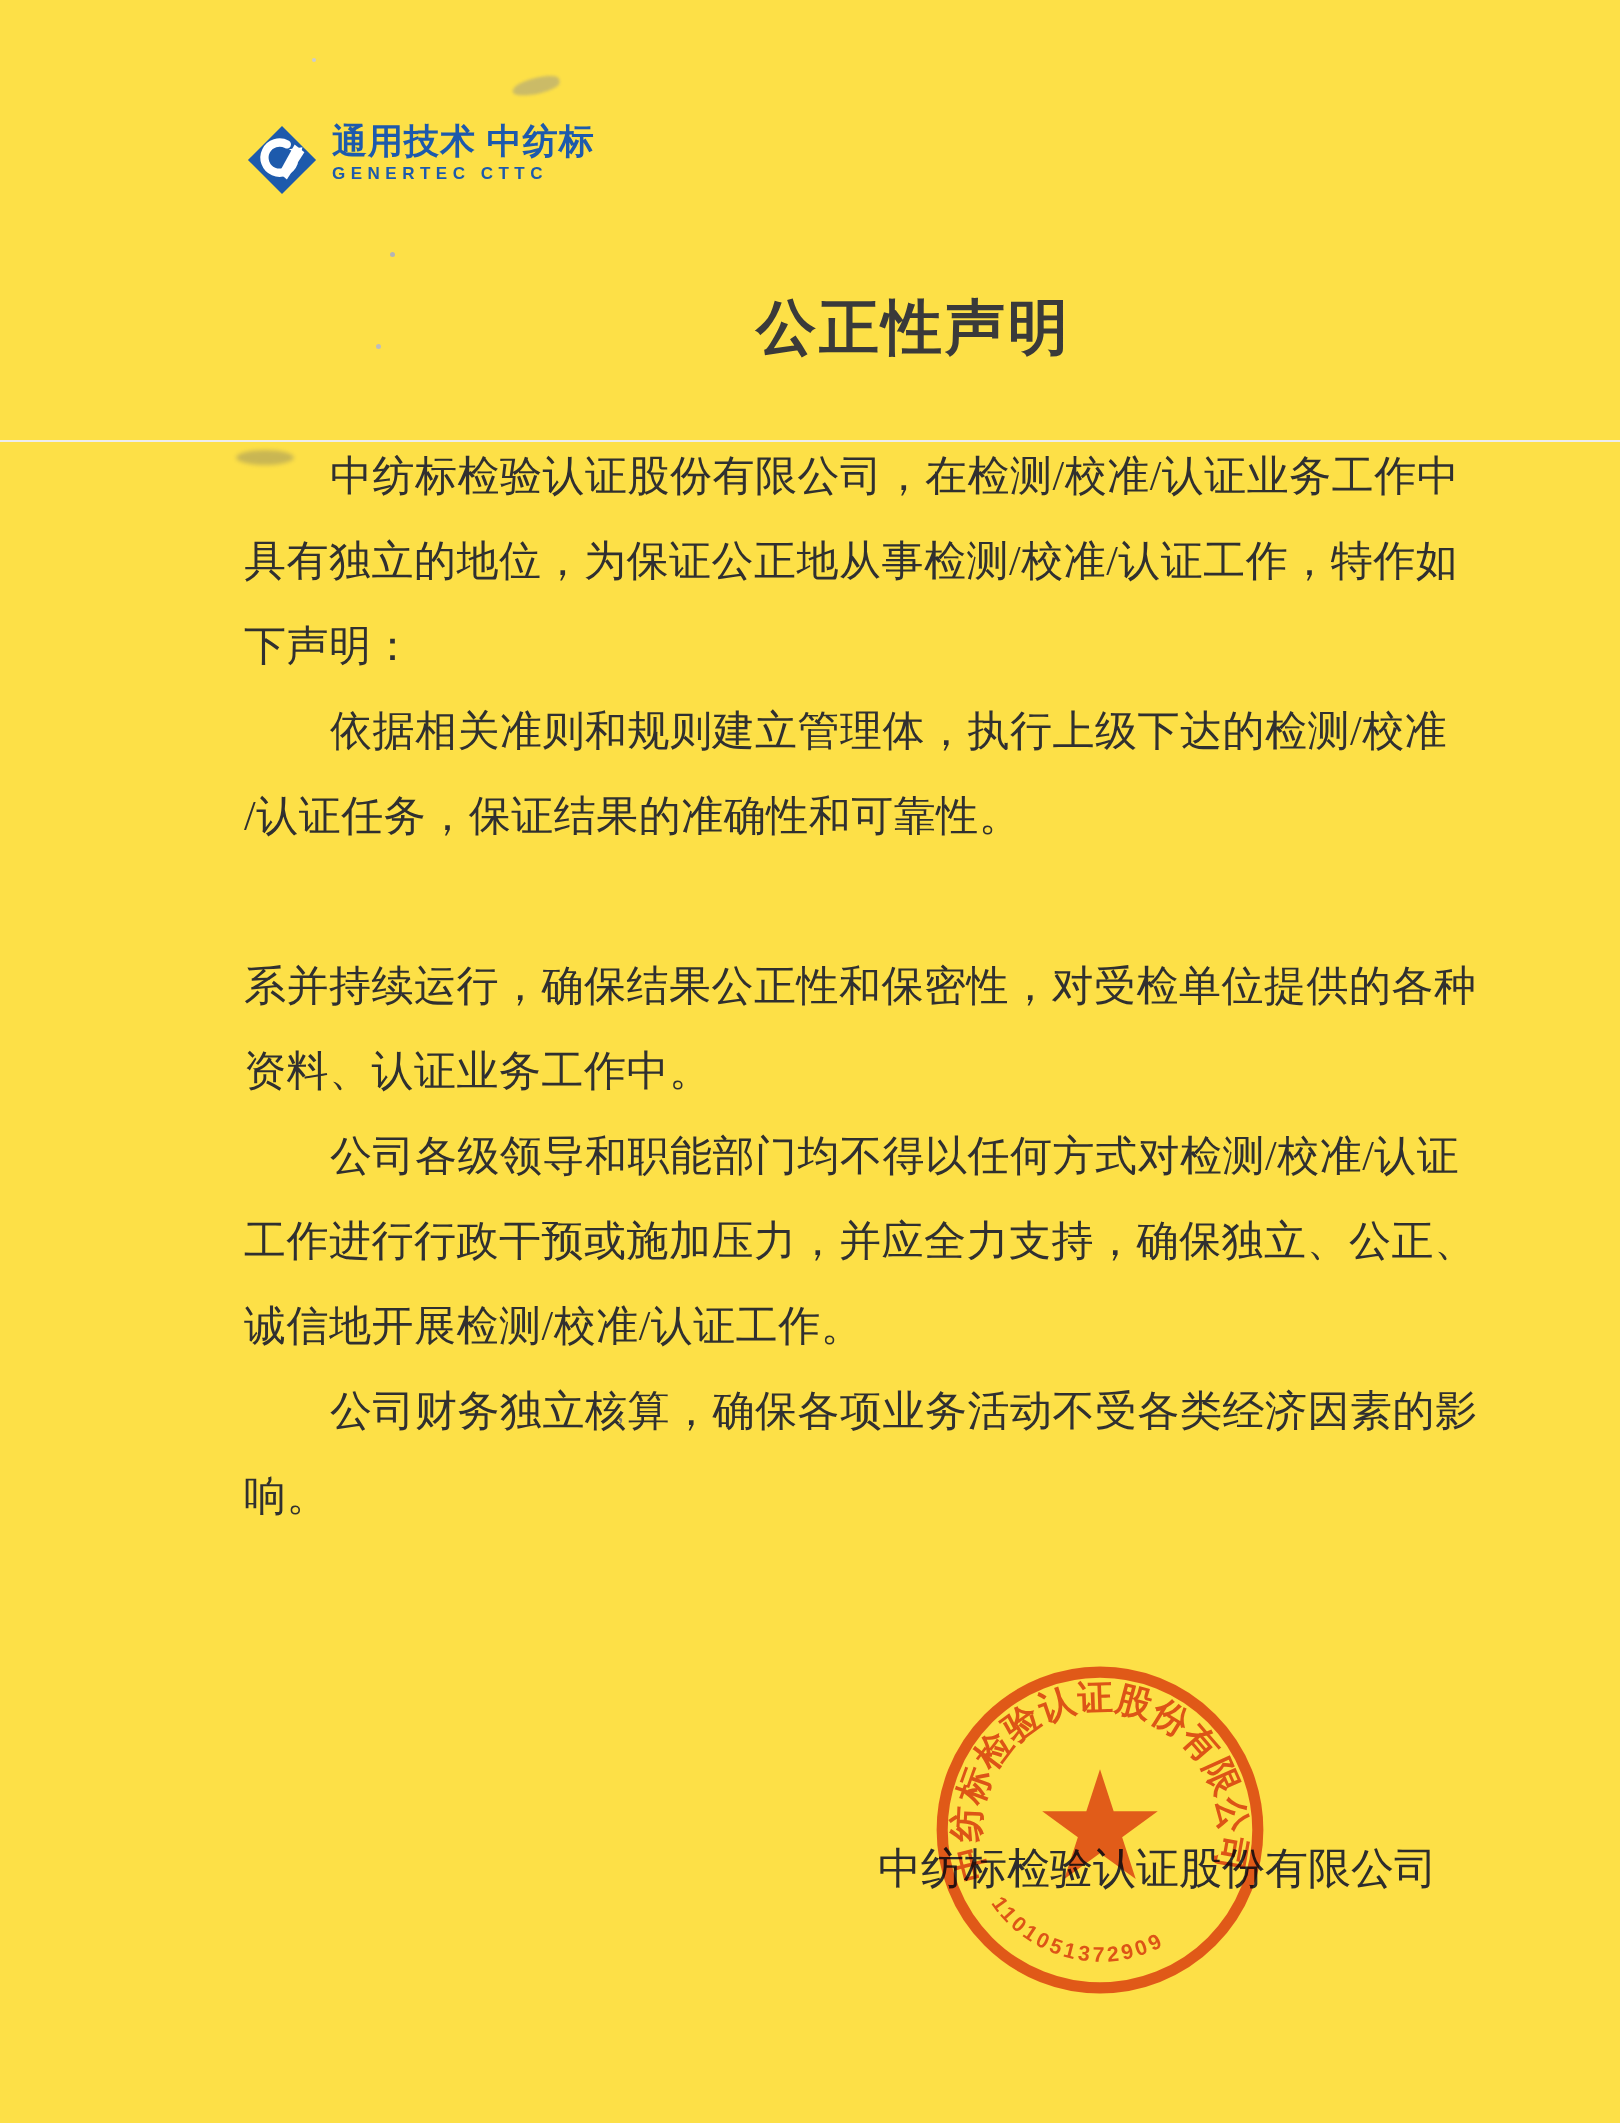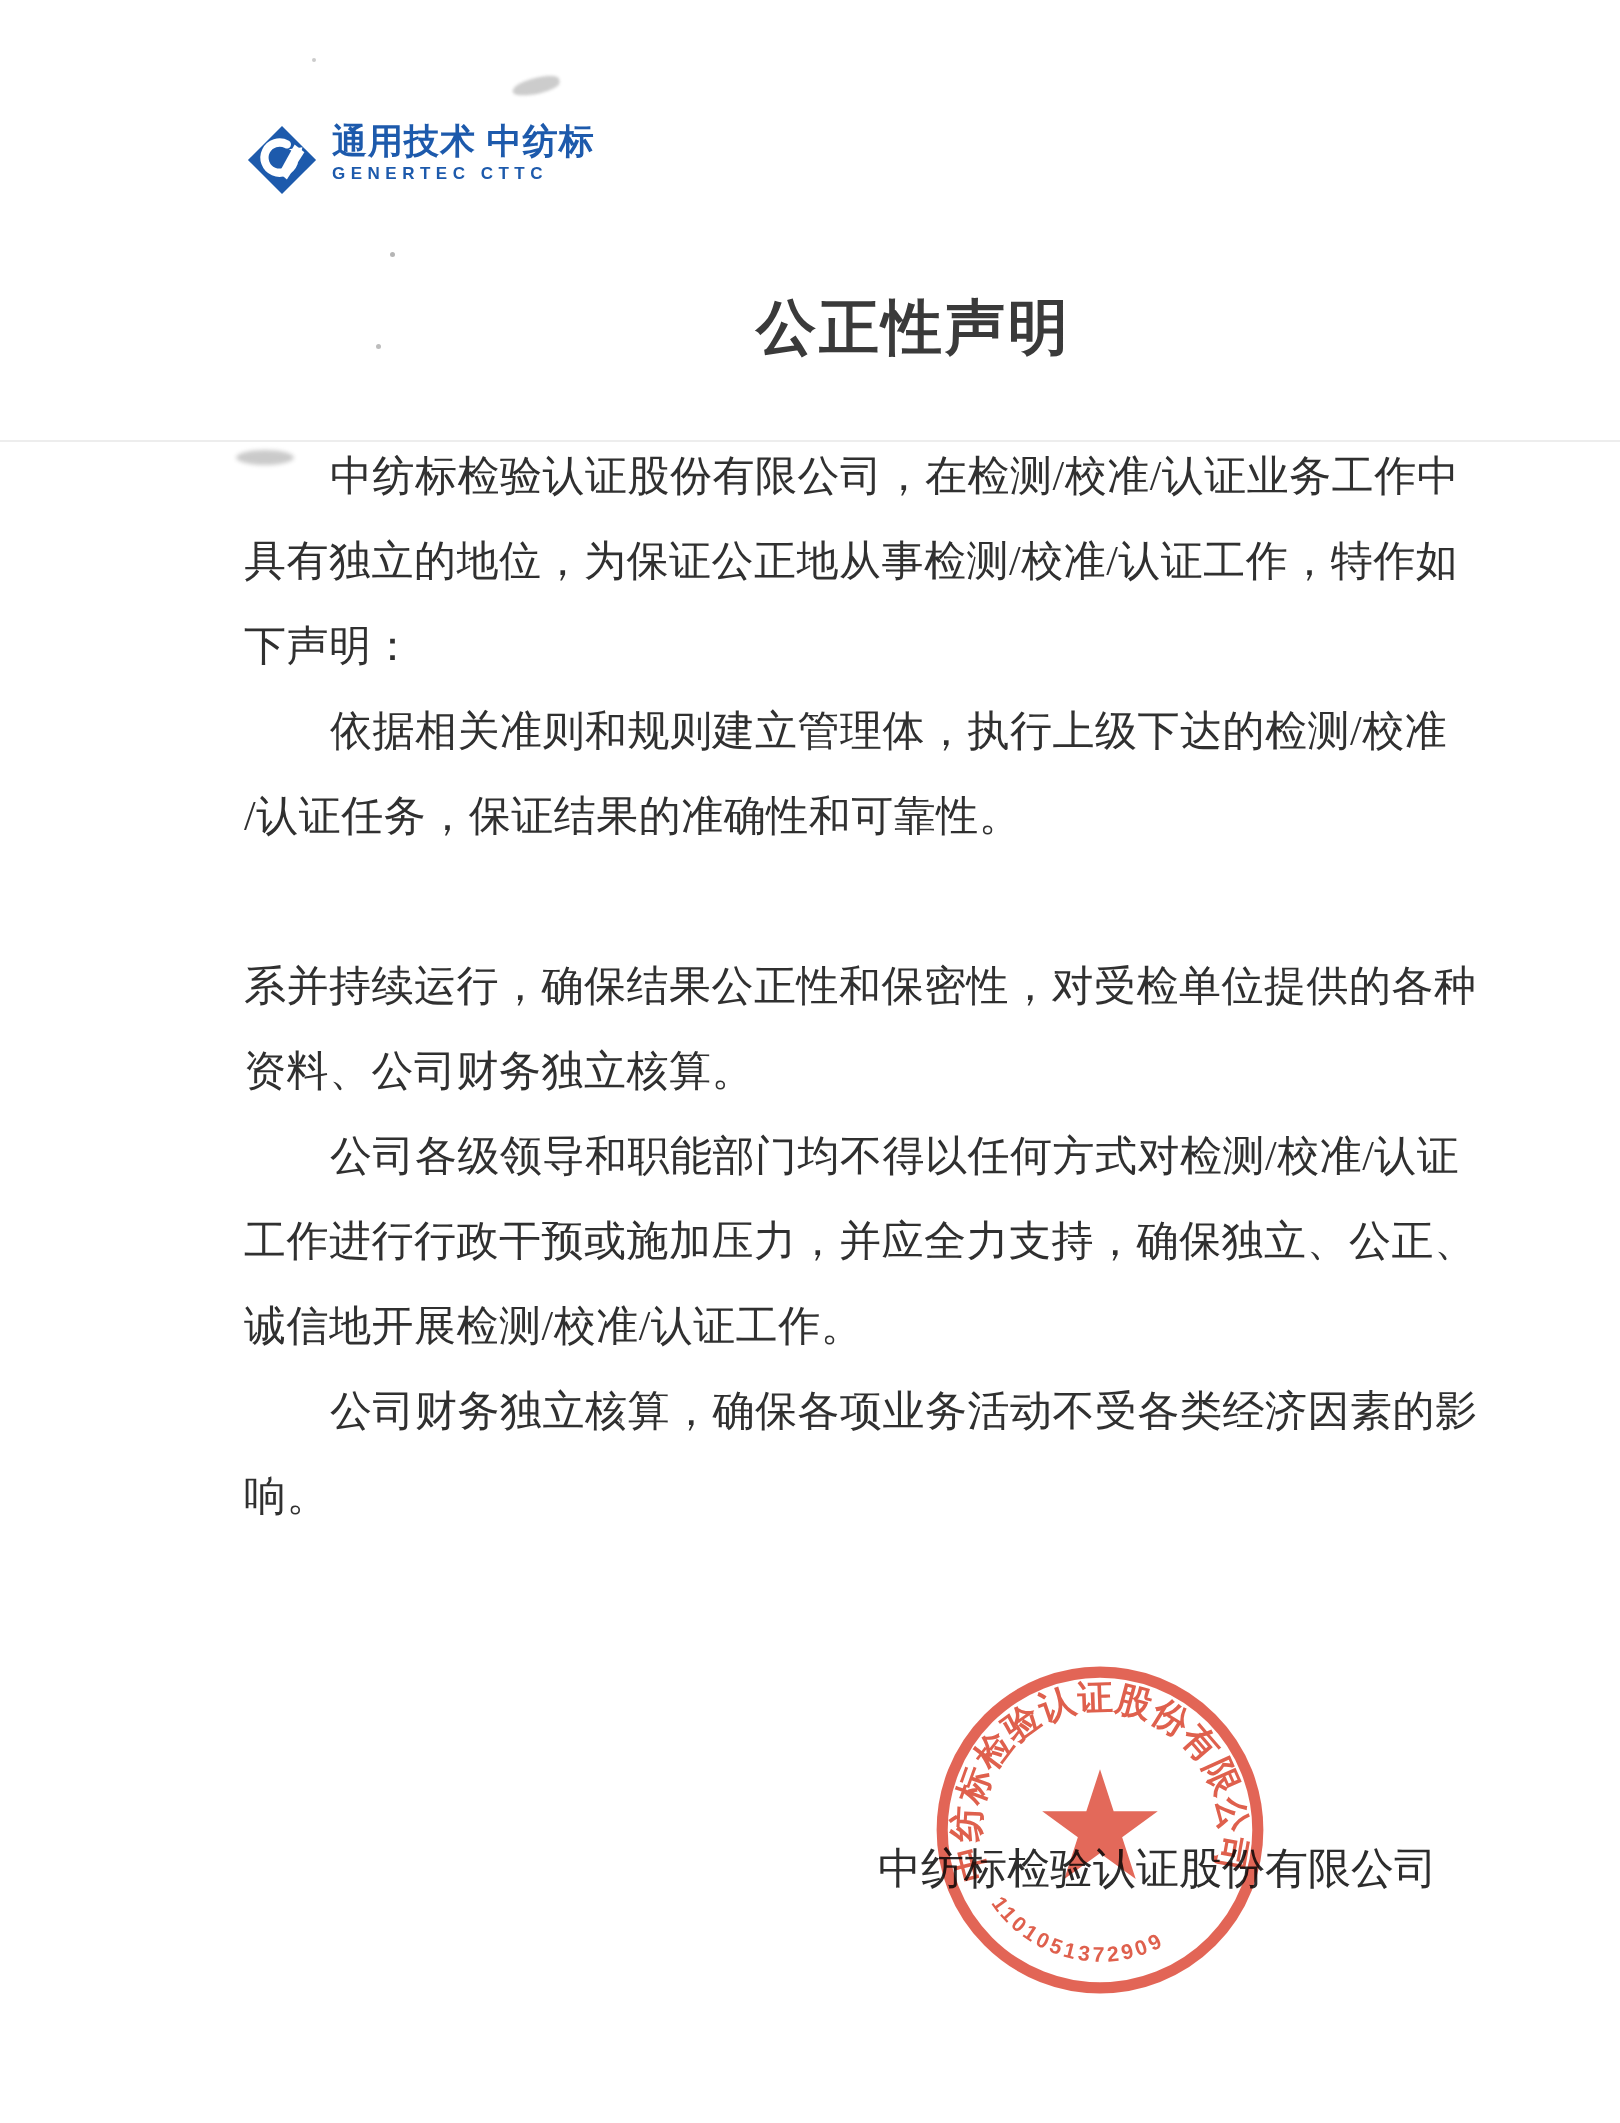--- a/index.html
+++ b/index.html
@@ -1,18 +1,18 @@
 <!DOCTYPE html>
 <html><head>
 <meta charset="utf-8">
 <style>
   html,body{margin:0;padding:0;background:#e9e9e9;}
   .page{
     position:relative;width:1620px;height:2123px;margin:0 auto;
-    background:#ffffff;overflow:hidden;
+    background:#fde047;overflow:hidden;
     font-family:"Liberation Serif","DejaVu Serif",serif;
     color:#2f2f2f;
   }
   
   .logo{position:absolute;left:246px;top:122px;display:flex;align-items:flex-start;}
   .logo-icon{width:72px;height:72px;margin-top:2px;}
   .logo-text{margin-left:14px;font-family:"Liberation Sans","DejaVu Sans",sans-serif;}
   .logo-cjk{font-size:35px;font-weight:700;color:#1d5aac;letter-spacing:1px;white-space:nowrap;line-height:1.1;}
   .logo-en{font-size:17px;font-weight:700;color:#1d5aac;letter-spacing:5.5px;margin-top:3px;white-space:nowrap;}
   
@@ -69,21 +69,21 @@
   </div>
 
   <div class="title">公正性声明</div>
 
   <div class="line indent" style="top:448px">中纺标检验认证股份有限公司，在检测/校准/认证业务工作中</div>
   <div class="line" style="top:533px">具有独立的地位，为保证公正地从事检测/校准/认证工作，特作如</div>
   <div class="line" style="top:618px">下声明：</div>
   <div class="line indent" style="top:703px">依据相关准则和规则建立管理体，执行上级下达的检测/校准</div>
   <div class="line" style="top:788px">/认证任务，保证结果的准确性和可靠性。</div>
   <div class="line" style="top:958px">系并持续运行，确保结果公正性和保密性，对受检单位提供的各种</div>
-  <div class="line" style="top:1043px">资料、公司财务独立核算。</div>
+  <div class="line" style="top:1043px">资料、认证业务工作中。</div>
   <div class="line indent" style="top:1128px">公司各级领导和职能部门均不得以任何方式对检测/校准/认证</div>
   <div class="line" style="top:1213px">工作进行行政干预或施加压力，并应全力支持，确保独立、公正、</div>
   <div class="line" style="top:1298px">诚信地开展检测/校准/认证工作。</div>
   <div class="line indent" style="top:1383px">公司财务独立核算，确保各项业务活动不受各类经济因素的影</div>
   <div class="line" style="top:1468px">响。</div>
 
   <div class="signature">中纺标检验认证股份有限公司</div>
 
   <div class="seal">
     <svg viewBox="0 0 344 344" width="348" height="348">

